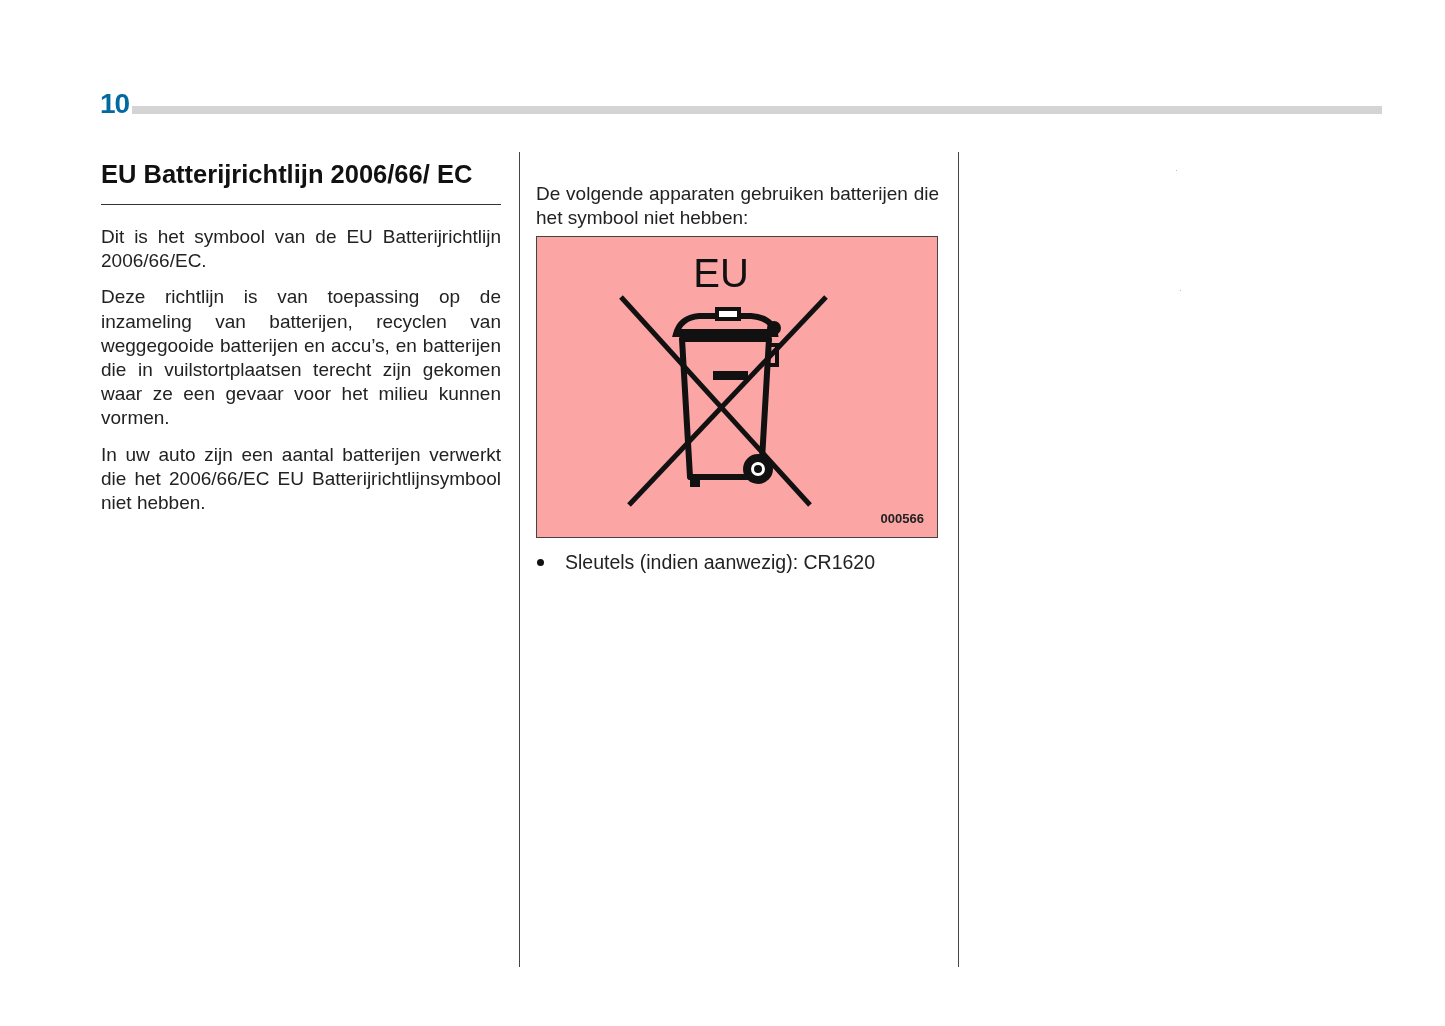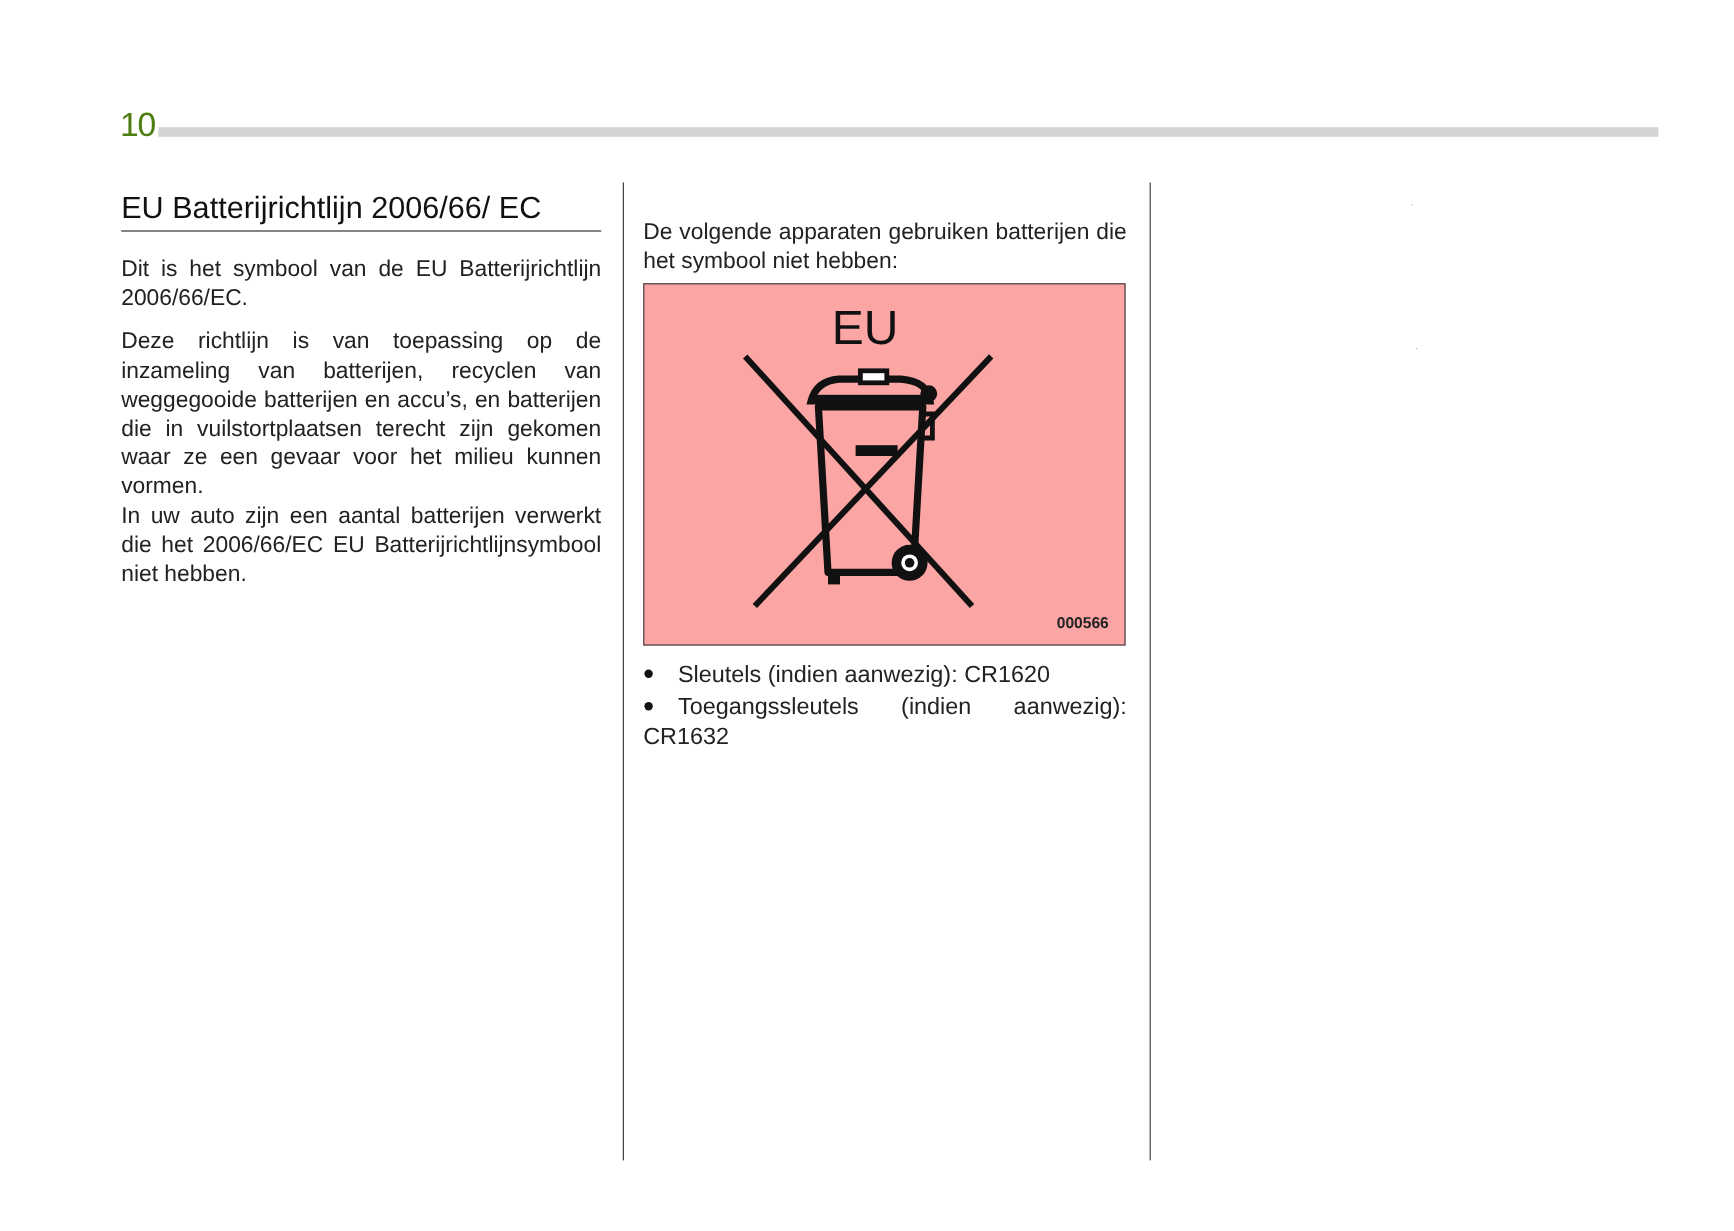--- a/index.html
+++ b/index.html
@@ -2,37 +2,37 @@
 <html><head>
   <meta charset="utf-8">
   <style>
     html, body { margin: 0; padding: 0; }
     body {
       width: 1445px; height: 1026px; background: #ffffff; position: relative;
       font-family: "Liberation Sans", sans-serif; color: #1a1a1a; overflow: hidden;
     }
     .page-number {
       position: absolute; left: 100px; top: 88px;
-      font-size: 28px; font-weight: normal; color: #4d7c0f; letter-spacing: -1px;
+      font-size: 28px; font-weight: bold; color: #0369a1; letter-spacing: -1px;
     }
     .header-rule {
       position: absolute; left: 132px; top: 106px; width: 1250px; height: 8px;
       background: #d4d4d4;
     }
     .col-divider { position: absolute; width: 1px; background: #444; }
     .col-left { position: absolute; left: 101px; top: 160px; width: 400px; }
     .col-right { position: absolute; left: 536px; top: 142px; width: 403px; margin-top: 40px; }
     h1.section-title {
-      margin: 0; font-size: 25.5px; font-weight: normal; line-height: 29px; color: #111;
-      padding-bottom: 3px; border-bottom: 1.5px solid #333;
+      margin: 0; font-size: 25.5px; font-weight: bold; line-height: 29px; color: #111;
+      padding-bottom: 15px; border-bottom: 1.5px solid #333;
     }
     .para {
       margin: 0; font-size: 19px; line-height: 24.2px; text-align: justify; color: #222;
     }
-    .para.spaced { }
+    .para.spaced { margin-top: 12px; }
     .para.tight { margin-top: 12px; }
     .figure-box {
       position: relative; width: 400px; height: 300px; border: 1px solid #444;
       margin-top: 6px; background: #fca5a5;
     }
     .figure-box svg { position: absolute; left: 0; top: 0; }
     .figure-code {
       position: absolute; right: 13px; bottom: 11px; font-size: 13px; color: #222; font-weight: bold;
     }
     ul.bullets { list-style: none; margin: 12px 0 0 0; padding: 0; }
@@ -90,17 +90,14 @@
       <line x1="84" y1="60" x2="273" y2="268" stroke="#111" stroke-width="5"></line>
       <line x1="289" y1="60" x2="92" y2="268" stroke="#111" stroke-width="5"></line>
     </svg>
     <span class="figure-code">000566</span>
   </div>
 
   <ul class="bullets">
     <li>
       <span class="bullet-dot"></span><span>Sleutels (indien aanwezig): CR1620</span>
     </li>
-    <li style="margin-top:2px;">
-      <span class="bullet-dot"></span><span>Toegangssleutels (indien aanwezig): CR1632</span>
-    </li>
   </ul>
 </section>
 
 </body></html>

